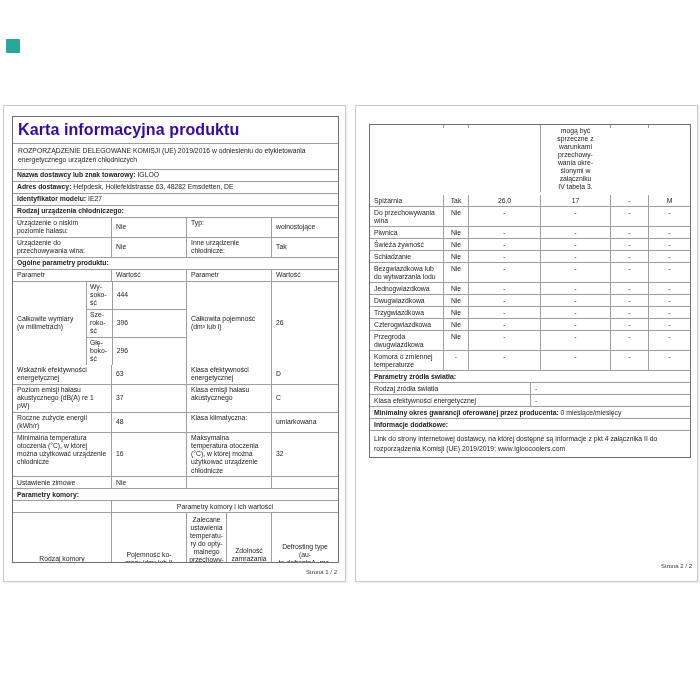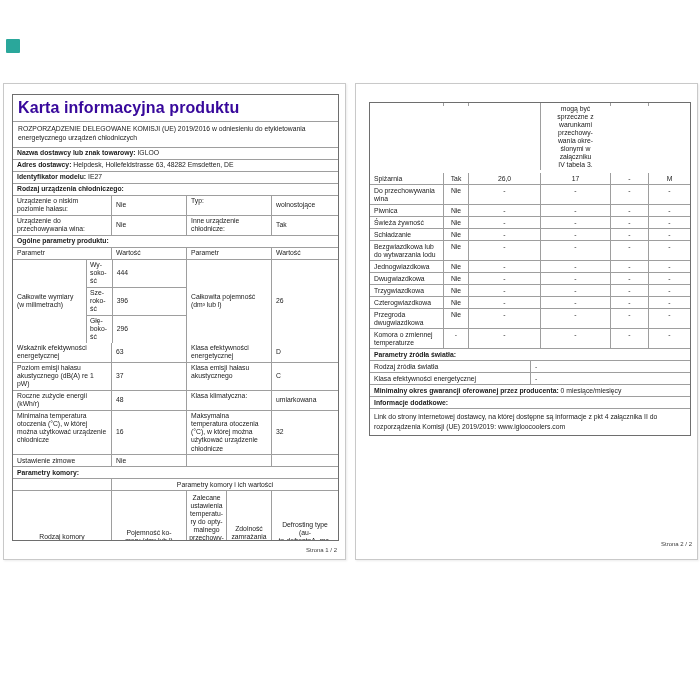--- a/index.html
+++ b/index.html
@@ -3,21 +3,21 @@
 <meta charset="utf-8">
 <style>
   * { margin:0; padding:0; box-sizing:border-box; }
   html,body { width:700px; height:700px; }
   body { background:#ffffff; position:relative; overflow:hidden;
          font-family:"Liberation Sans", sans-serif; color:#1a1a1a; }
 
   #teal-square { position:absolute; left:6px; top:39px; width:14px; height:14px;
                  background:#2aa79b; border-radius:1px; }
 
-  .page { position:absolute; top:83px; width:343px; height:477px; background:#fff;
+  .page { position:absolute; top:105px; width:343px; height:477px; background:#fff;
           border:1px solid #c9c9c9; box-shadow:1px 1px 2px rgba(0,0,0,.08); }
   #page1 { left:3px; }
   #page2 { left:355px; }
 
   .footer { position:absolute; font-size:6px; color:#3c3c3c; }
   #page1 .footer { right:8px; top:463px; }
   #page2 .footer { right:5px; top:457px; }
 
   
   .p1-content { position:absolute; left:8px; top:10px; width:327px; height:447px;

